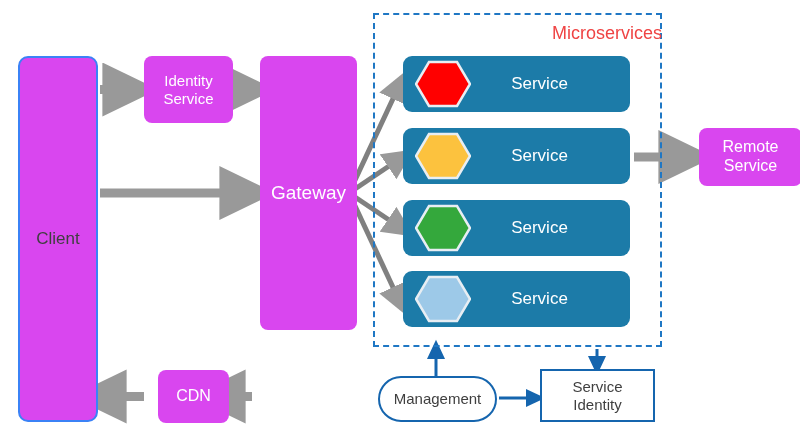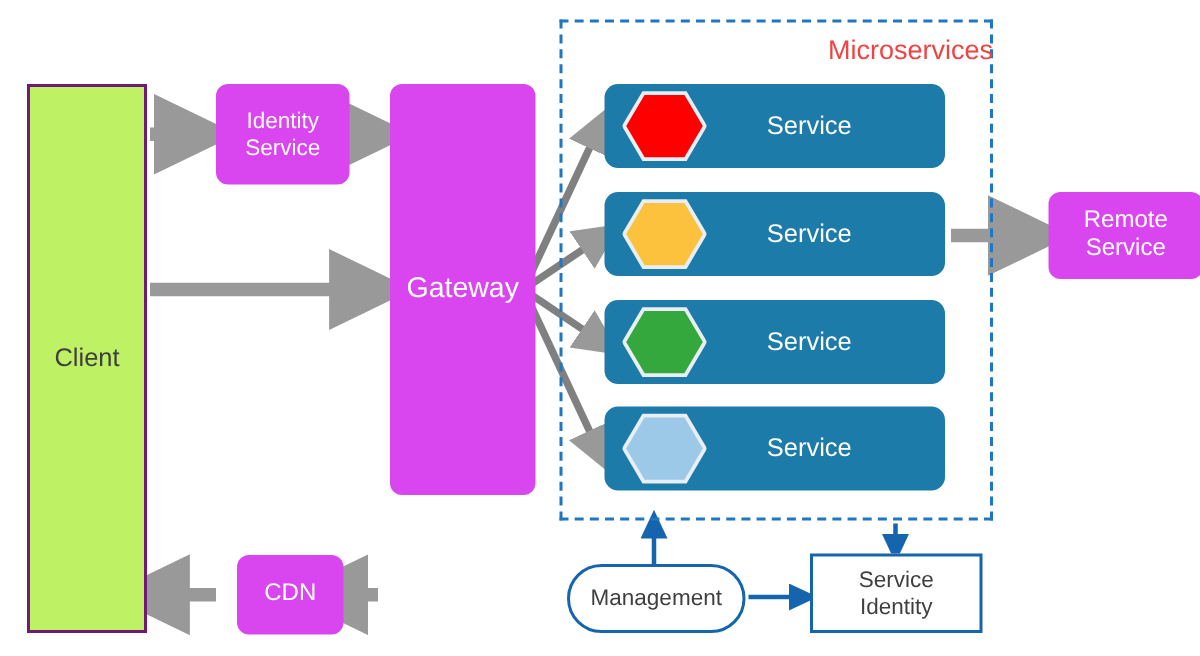--- a/index.html
+++ b/index.html
@@ -20,23 +20,23 @@
     box-sizing: border-box;
     display: flex;
     align-items: center;
     justify-content: center;
     text-align: center;
     line-height: 1.18;
   }
   
   #client {
     left: 18px; top: 56px; width: 80px; height: 366px;
-    background: #bef264;
-    border: 2px solid #701a75;
-    border-radius: 0;
+    background: #d946ef;
+    border: 2px solid #3b82f6;
+    border-radius: 10px;
     color: #3f3f3f;
     font-size: 17px;
   }
   
   .azure {
     background: #d946ef;
     border-radius: 8px;
     color: #ffffff;
     margin-left: 12px;
   }

